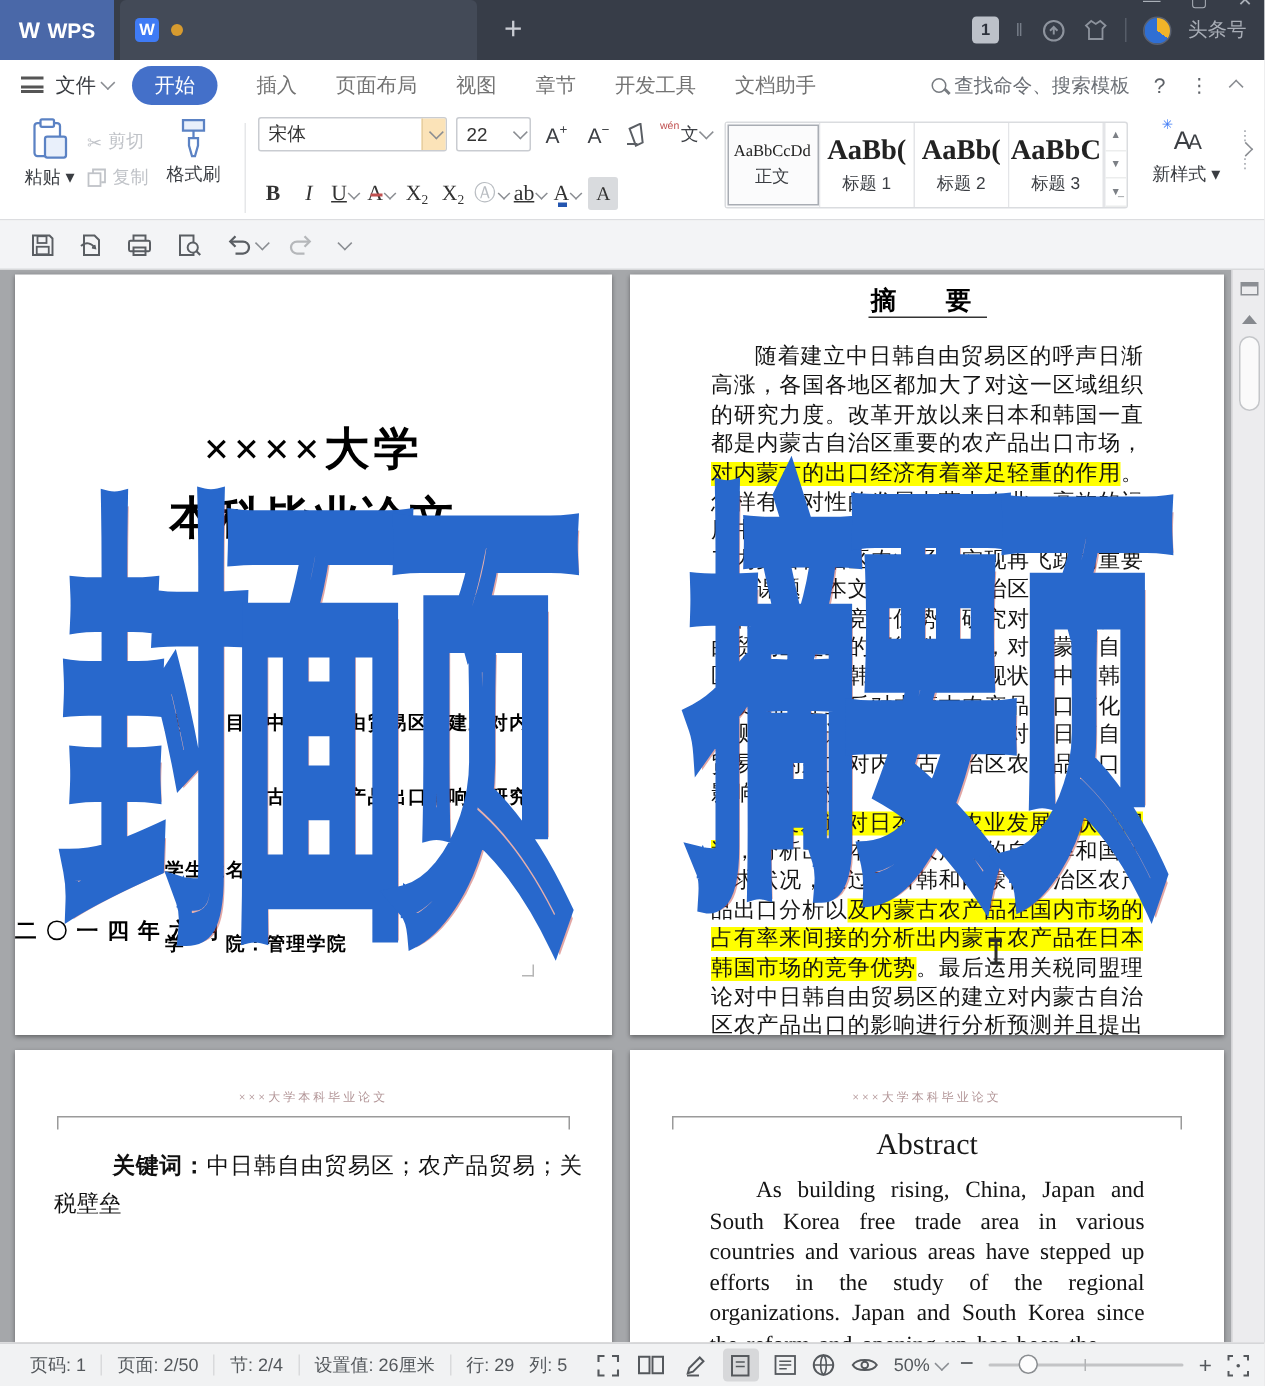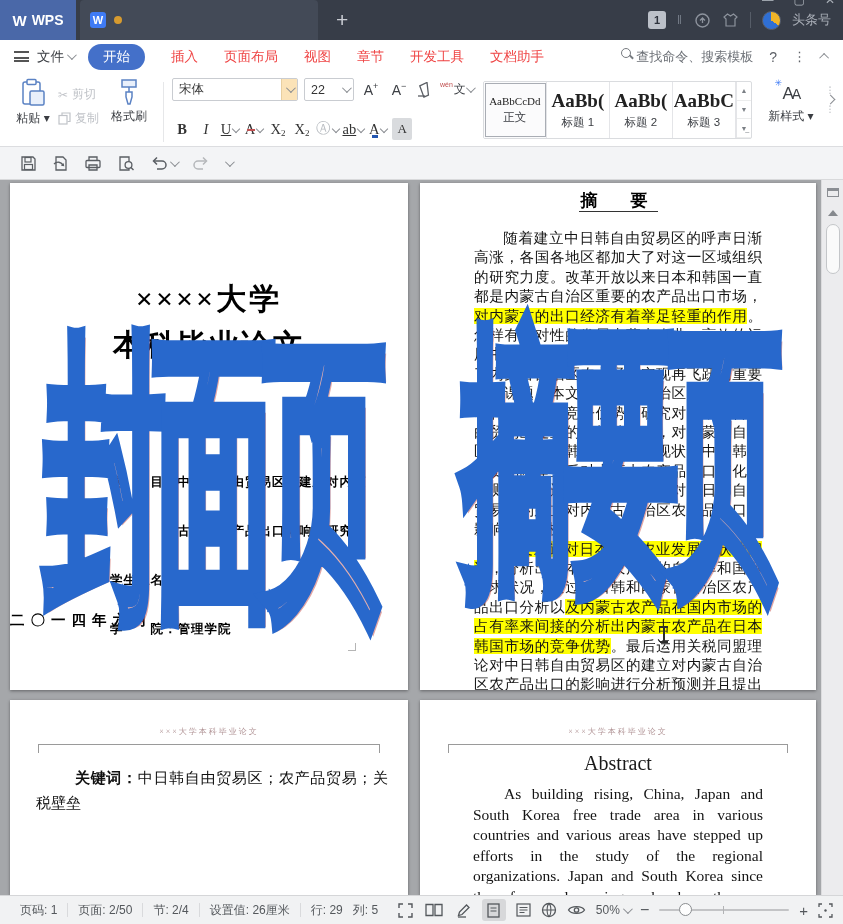--- a/index.html
+++ b/index.html
@@ -25,23 +25,23 @@
   svg.ic { display:block; }
 
   
   .menubar { position:absolute; top:40px; left:0; right:0; height:33px; background:#fff; display:flex; align-items:center; padding:0 14px; }
   .hamb { width:15px; height:11px; border-top:2px solid #555; border-bottom:2px solid #555; position:relative; margin-right:8px; }
   .hamb::after { content:""; position:absolute; left:0; right:0; top:3.5px; height:2px; background:#555; }
   .menu-file { font-size:13.5px; color:#3a3d42; display:flex; align-items:center; gap:3px; }
   .chev { width:7px; height:7px; border-right:1.5px solid #8a8d92; border-bottom:1.5px solid #8a8d92; transform:rotate(45deg) translateY(-2px); display:inline-block; }
   .chev.up { transform:rotate(-135deg) translateY(-2px); }
   .pill { margin-left:14px; background:#4470c9; color:#fff; font-size:13.5px; padding:4px 15px; border-radius:13px; }
-  .menu-item { margin-left:26px; font-size:13.5px; color:#ef4444; }
+  .menu-item { margin-left:26px; font-size:13.5px; color:#737373; }
   .menu-right { margin-left:auto; display:flex; align-items:center; gap:16px; color:#5d6167; }
-  .search-box { display:flex; gap:5px; font-size:13px; color:#6b6f75; }
+  .search-box { display:flex; align-items:center; gap:5px; font-size:13px; color:#6b6f75; }
   .search-glass { width:10px; height:10px; border:1.5px solid #777b80; border-radius:50%; position:relative; display:inline-block; }
   .search-glass::after { content:""; position:absolute; width:5px; height:1.5px; background:#777b80; transform:rotate(45deg); right:-4px; bottom:-1px; }
   .qmark { font-size:14px; color:#5d6167; }
   .vdots { font-size:13px; color:#5d6167; letter-spacing:0; }
 
   
   .ribbon { position:absolute; top:73px; left:0; right:0; height:74px; background:#fff; border-bottom:1px solid #dcdde0; display:flex; align-items:flex-start; padding:5px 6px 0 10px; }
   .rb-col { display:flex; flex-direction:column; align-items:center; gap:2px; }
   .rb-label { font-size:12px; color:#3a3d42; white-space:nowrap; }
   .rb-label.dis { color:#c0c3c8; }

